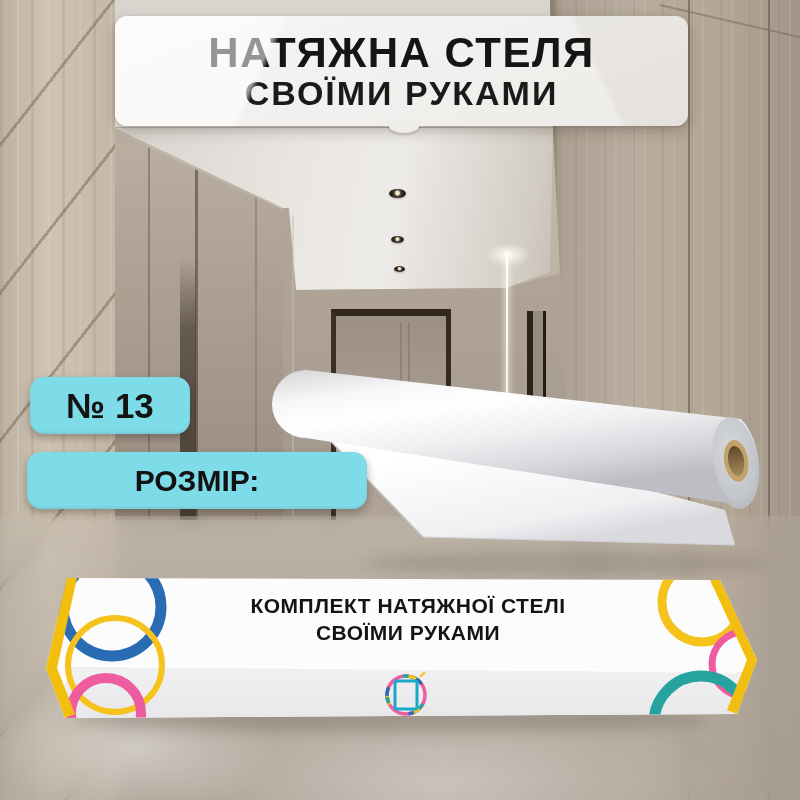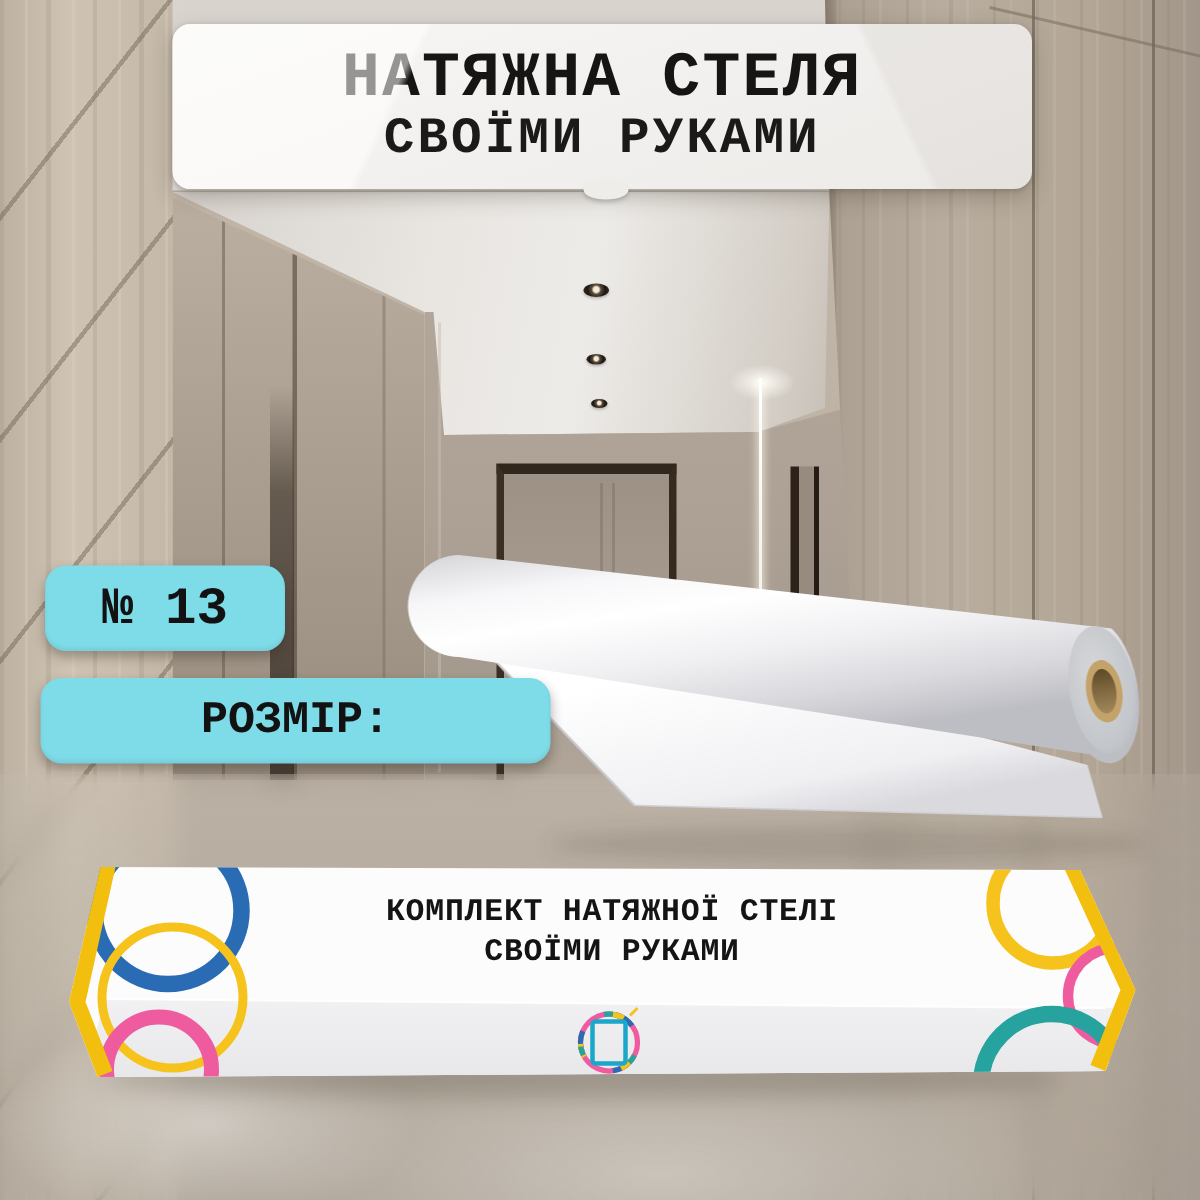--- a/index.html
+++ b/index.html
@@ -1,18 +1,18 @@
 <!DOCTYPE html>
 <html><head>
 <meta charset="utf-8">
 <style>
   html,body{margin:0;padding:0;background:#888;}
   .stage{
     position:relative;width:800px;height:800px;overflow:hidden;
-    font-family:Liberation Mono, monospace;
+    font-family:Liberation Sans, sans-serif;
     background:linear-gradient(180deg,#c2b7a9 0%,#bcb1a3 55%,#b0a698 100%);
   }
   .abs{position:absolute;}
   
   .left-wood{
     left:0;top:0;width:118px;height:800px;
     background:
       repeating-linear-gradient(128deg,rgba(110,95,75,0) 0 88px,rgba(110,95,75,.45) 88px 91px),
       repeating-linear-gradient(90deg,rgba(160,148,130,.28) 0 3px,rgba(0,0,0,0) 3px 17px,rgba(222,214,202,.25) 17px 19px,rgba(0,0,0,0) 19px 31px),
       linear-gradient(90deg,#bdb2a2,#cfc4b4 40%,#c3b7a7 100%);

